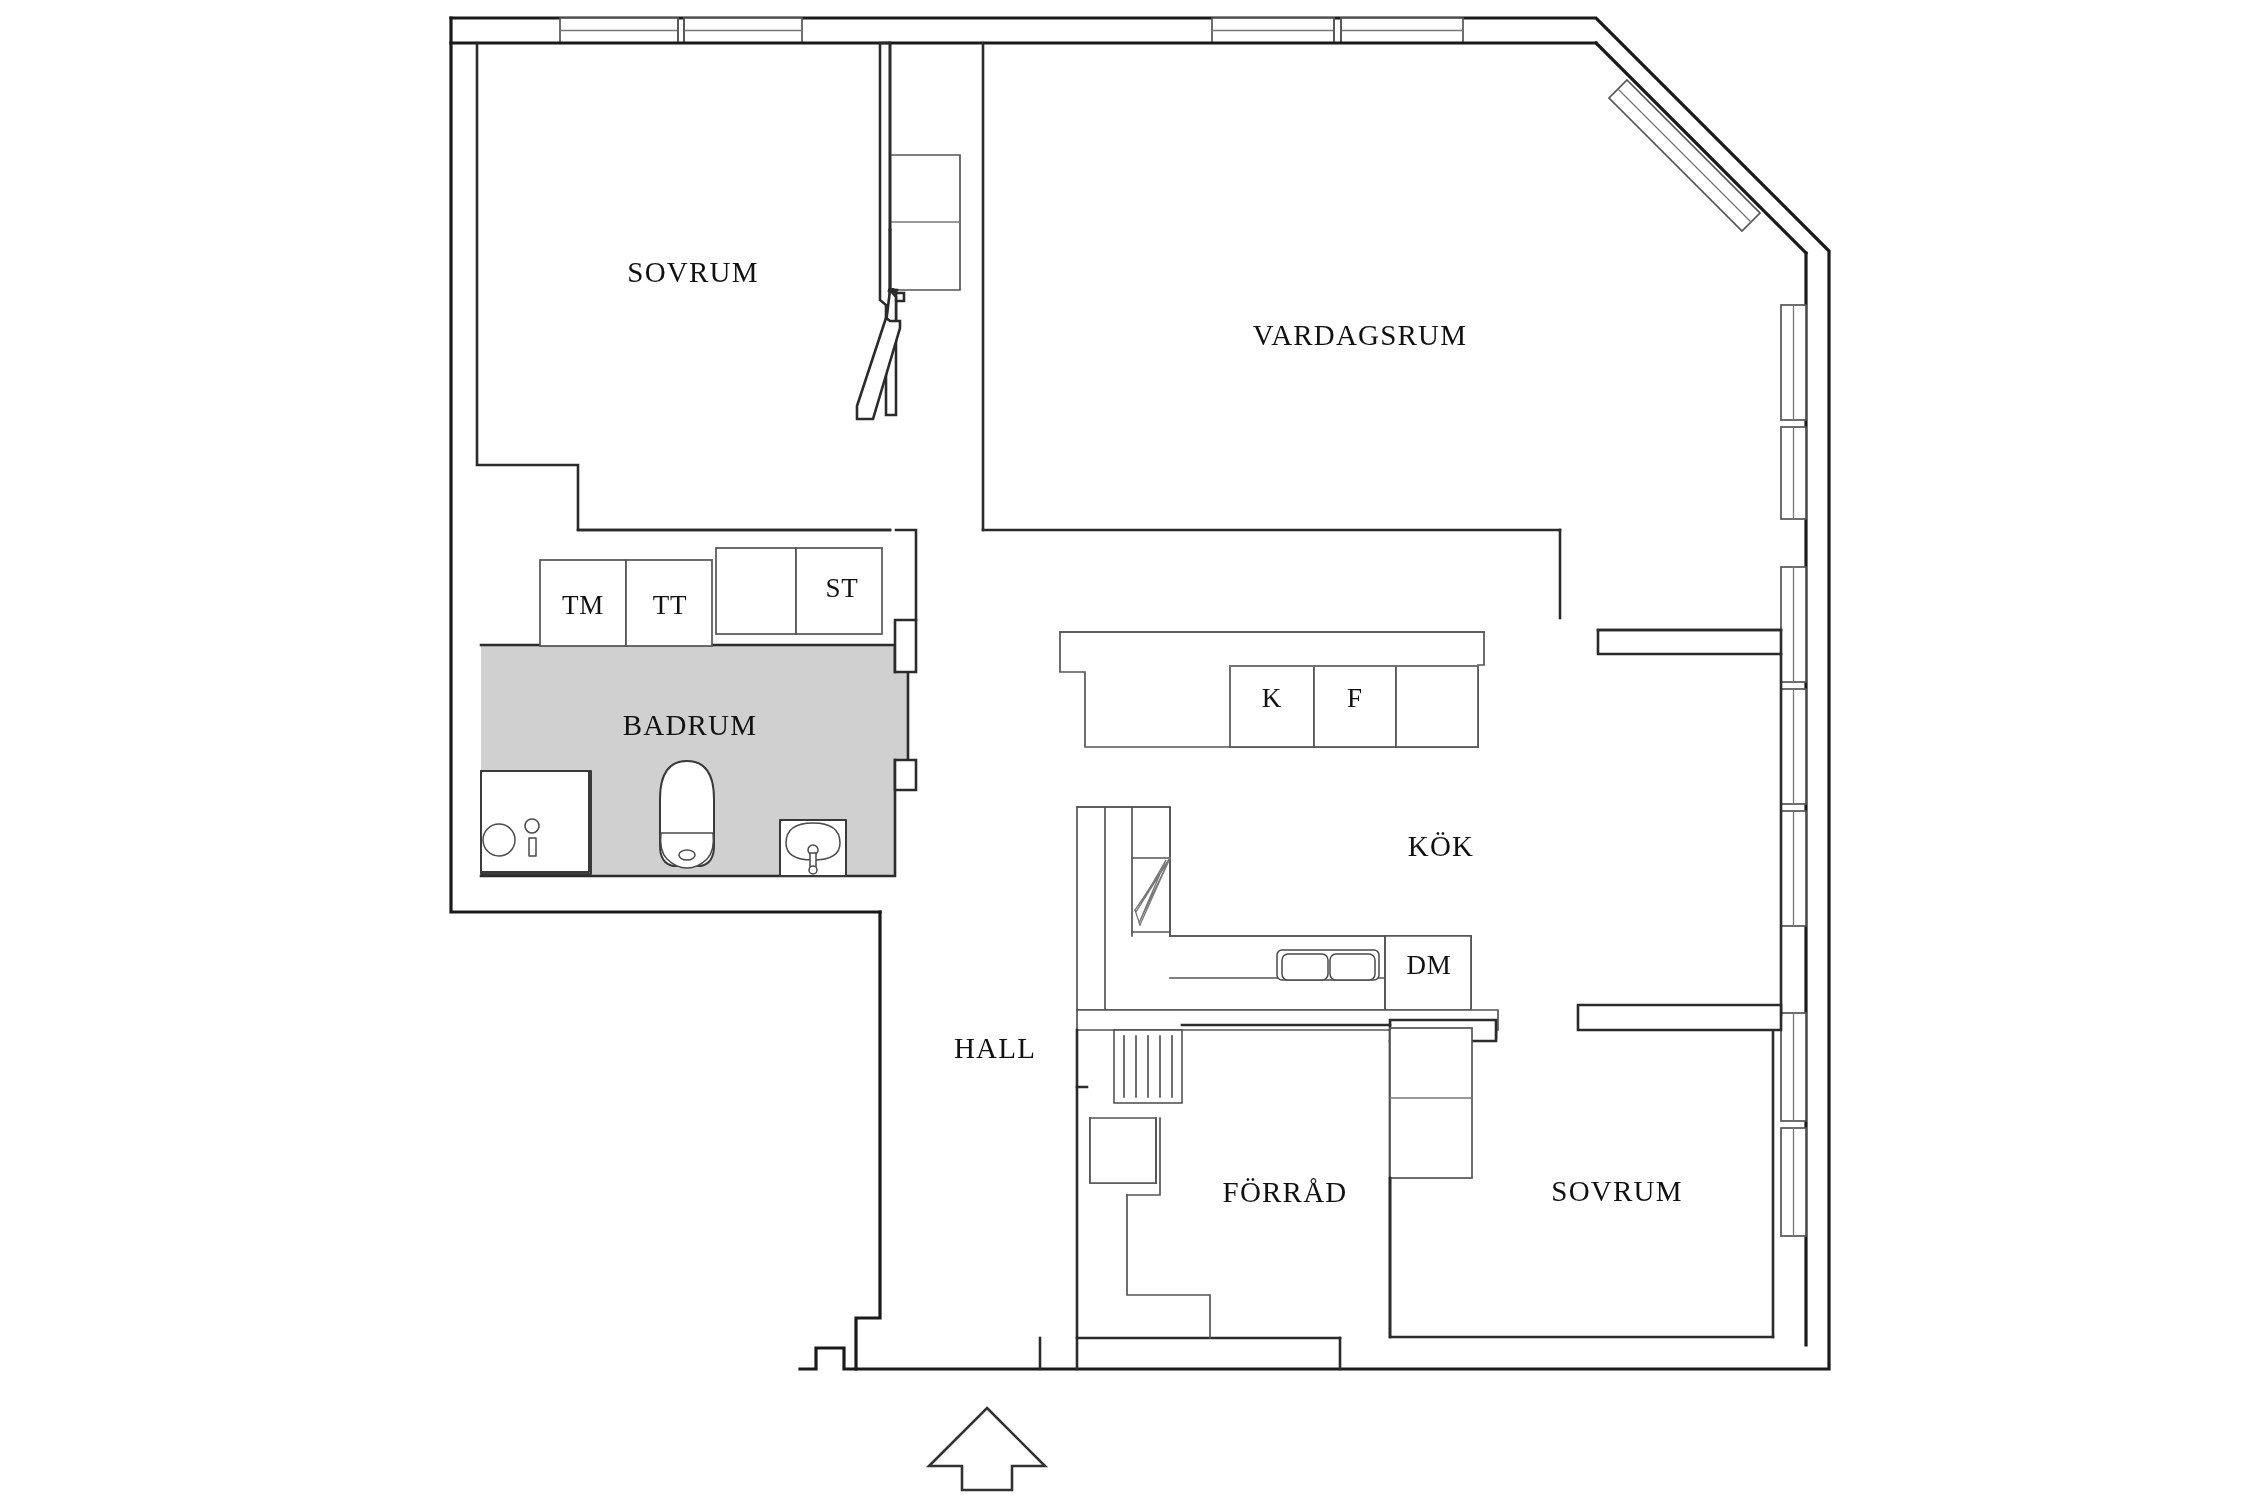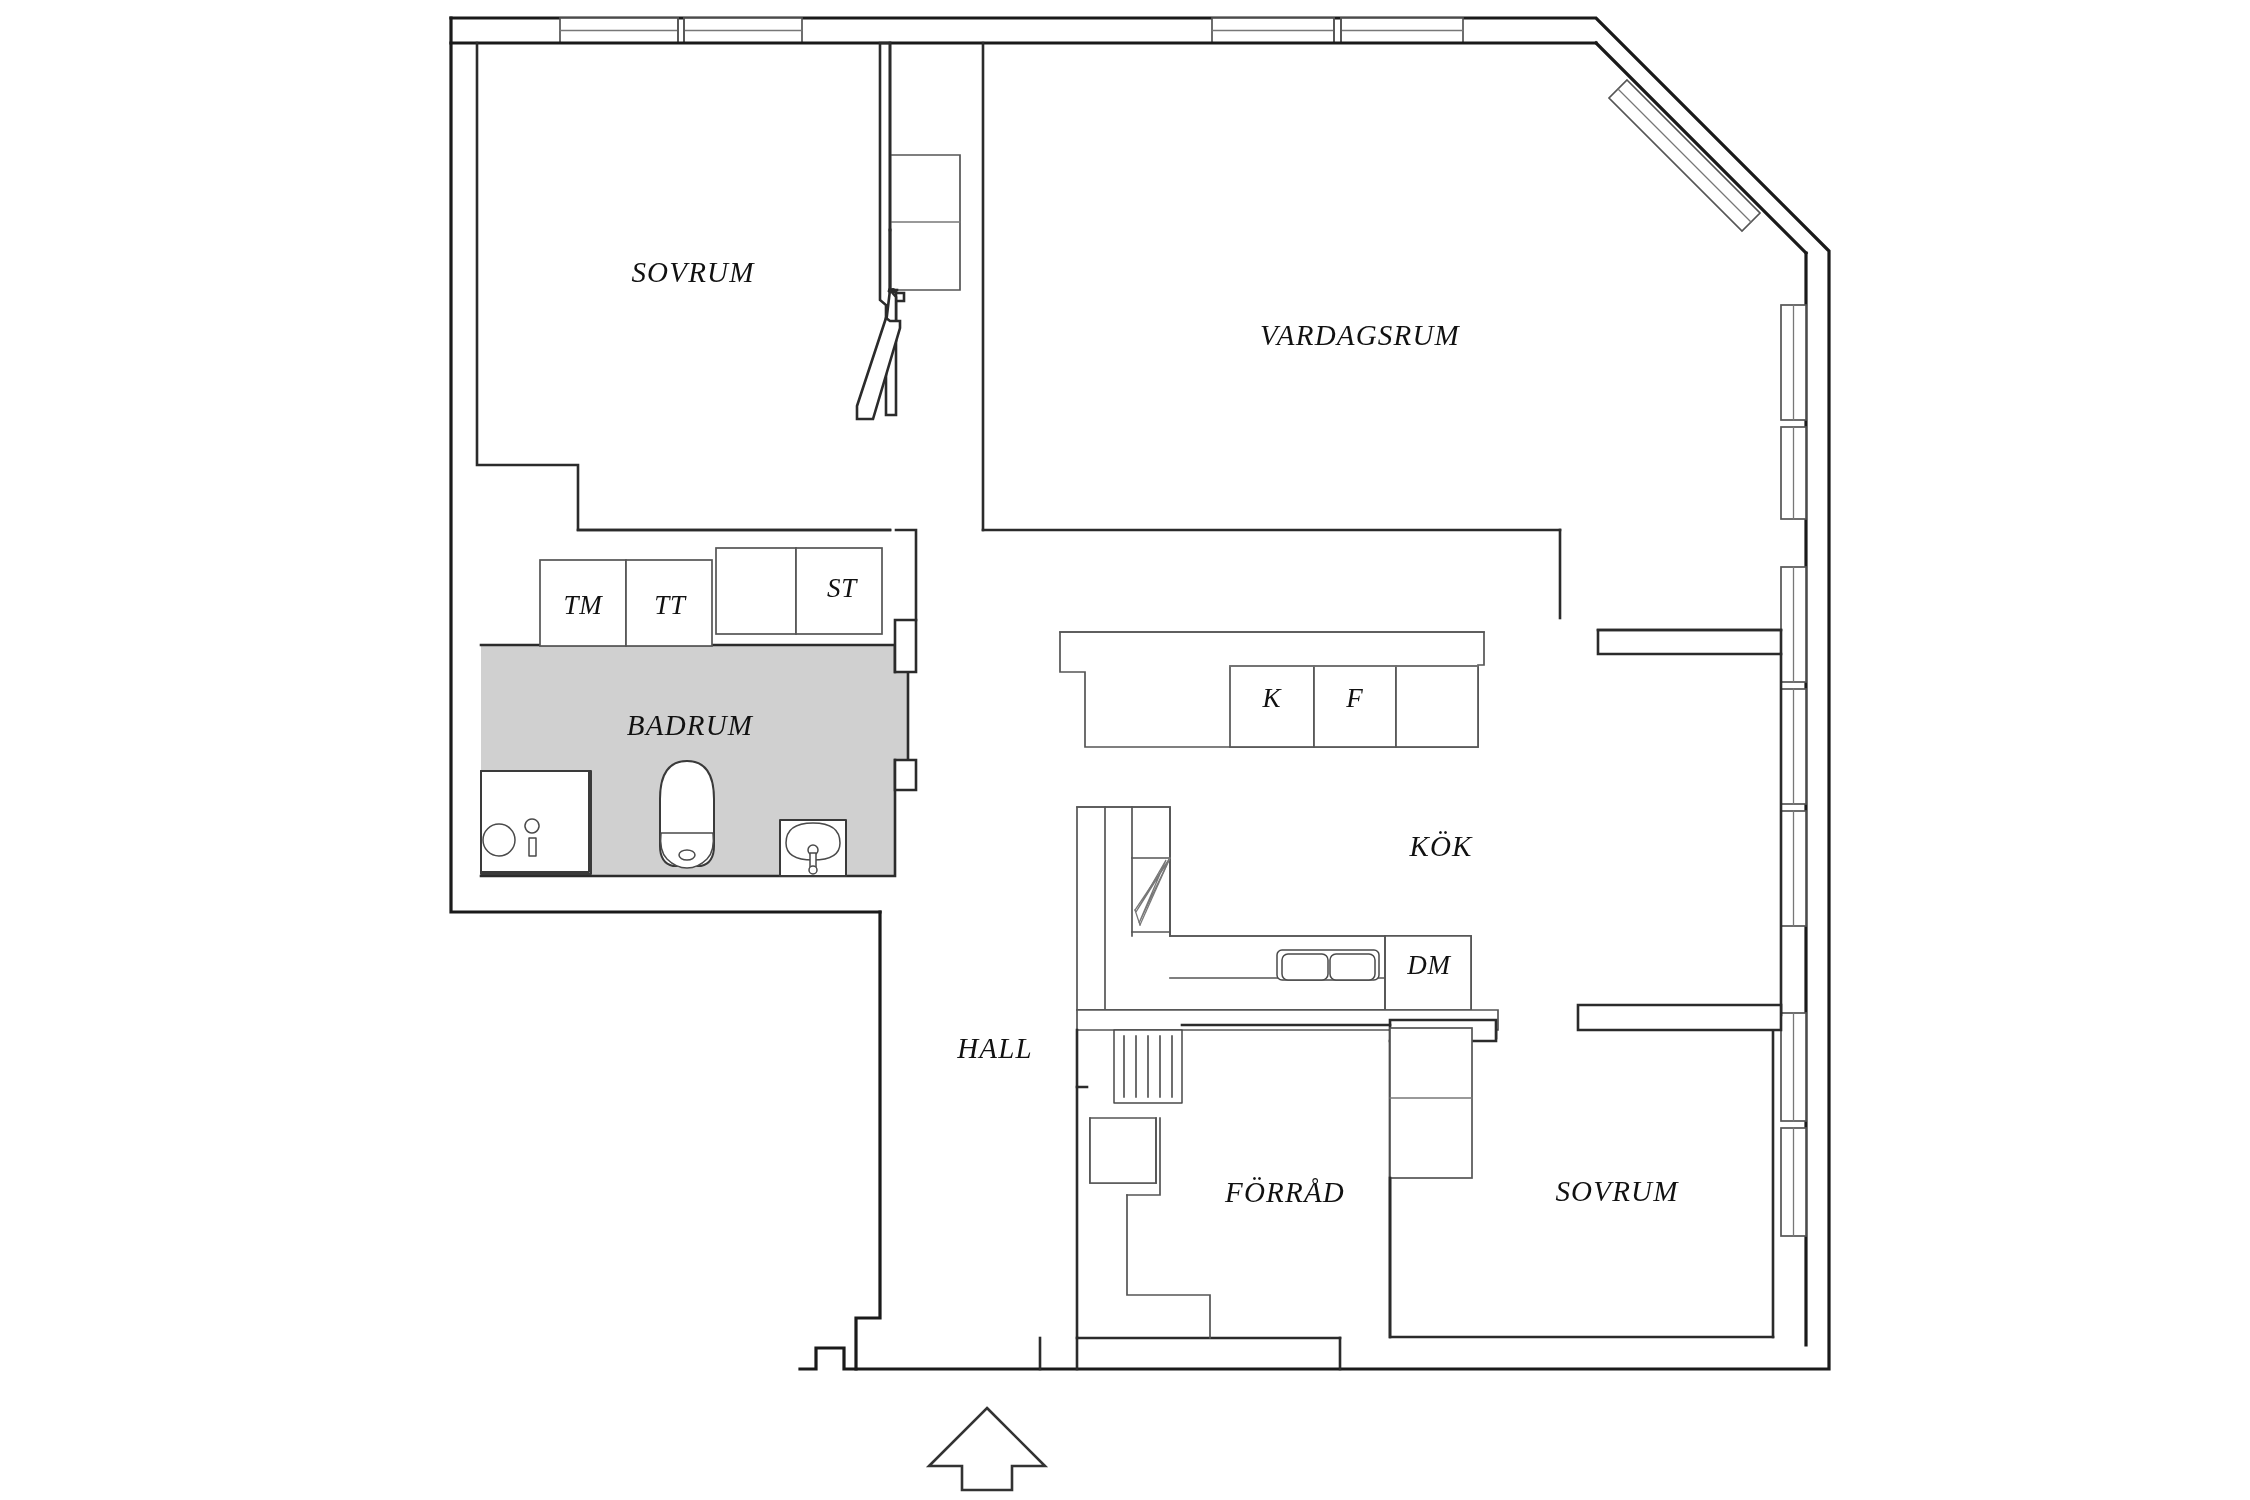--- a/index.html
+++ b/index.html
@@ -11,21 +11,20 @@
     width: 2250px;
     height: 1500px;
     overflow: hidden;
     font-family: "Liberation Serif", "DejaVu Serif", serif;
   }
   #floorplan-root {
     position: relative;
     width: 2250px;
     height: 1500px;
     background: #ffffff;
-    font-style: italic;
   }
   svg#plan {
     display: block;
     width: 2250px;
     height: 1500px;
   }
   .wall-outer {
     fill: none;
     stroke: #1a1a1a;
     stroke-width: 3.2;

